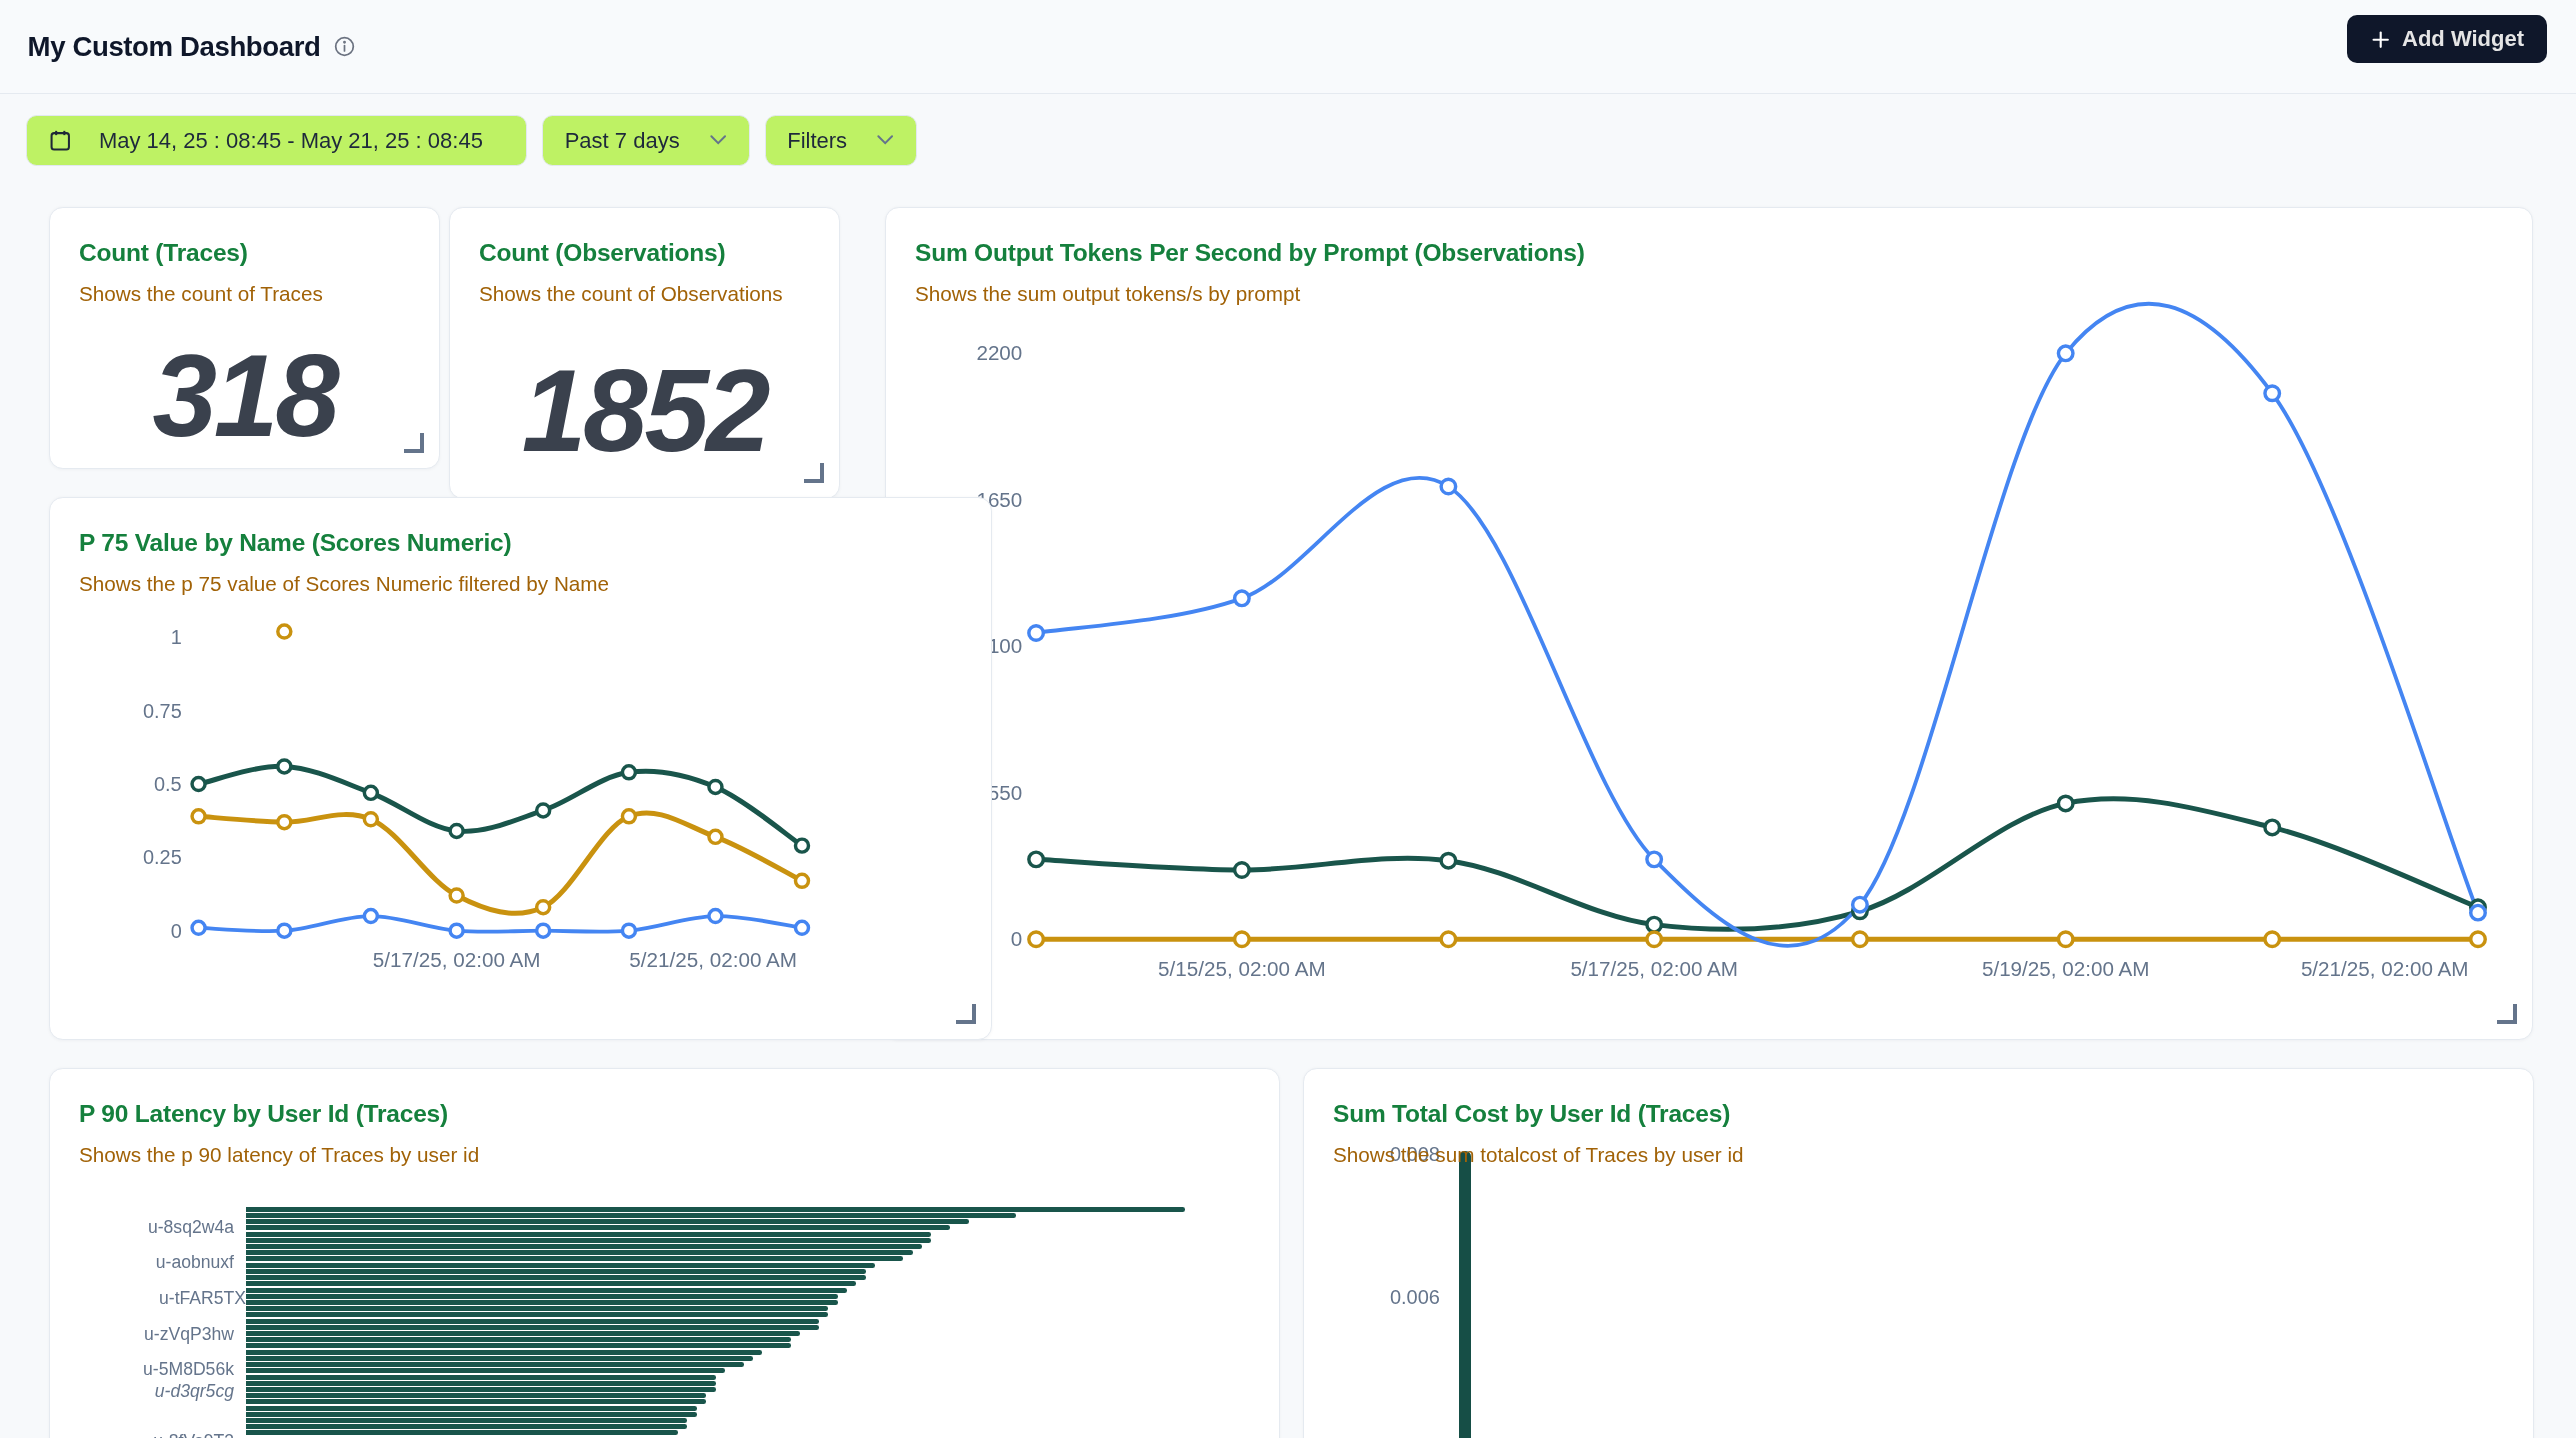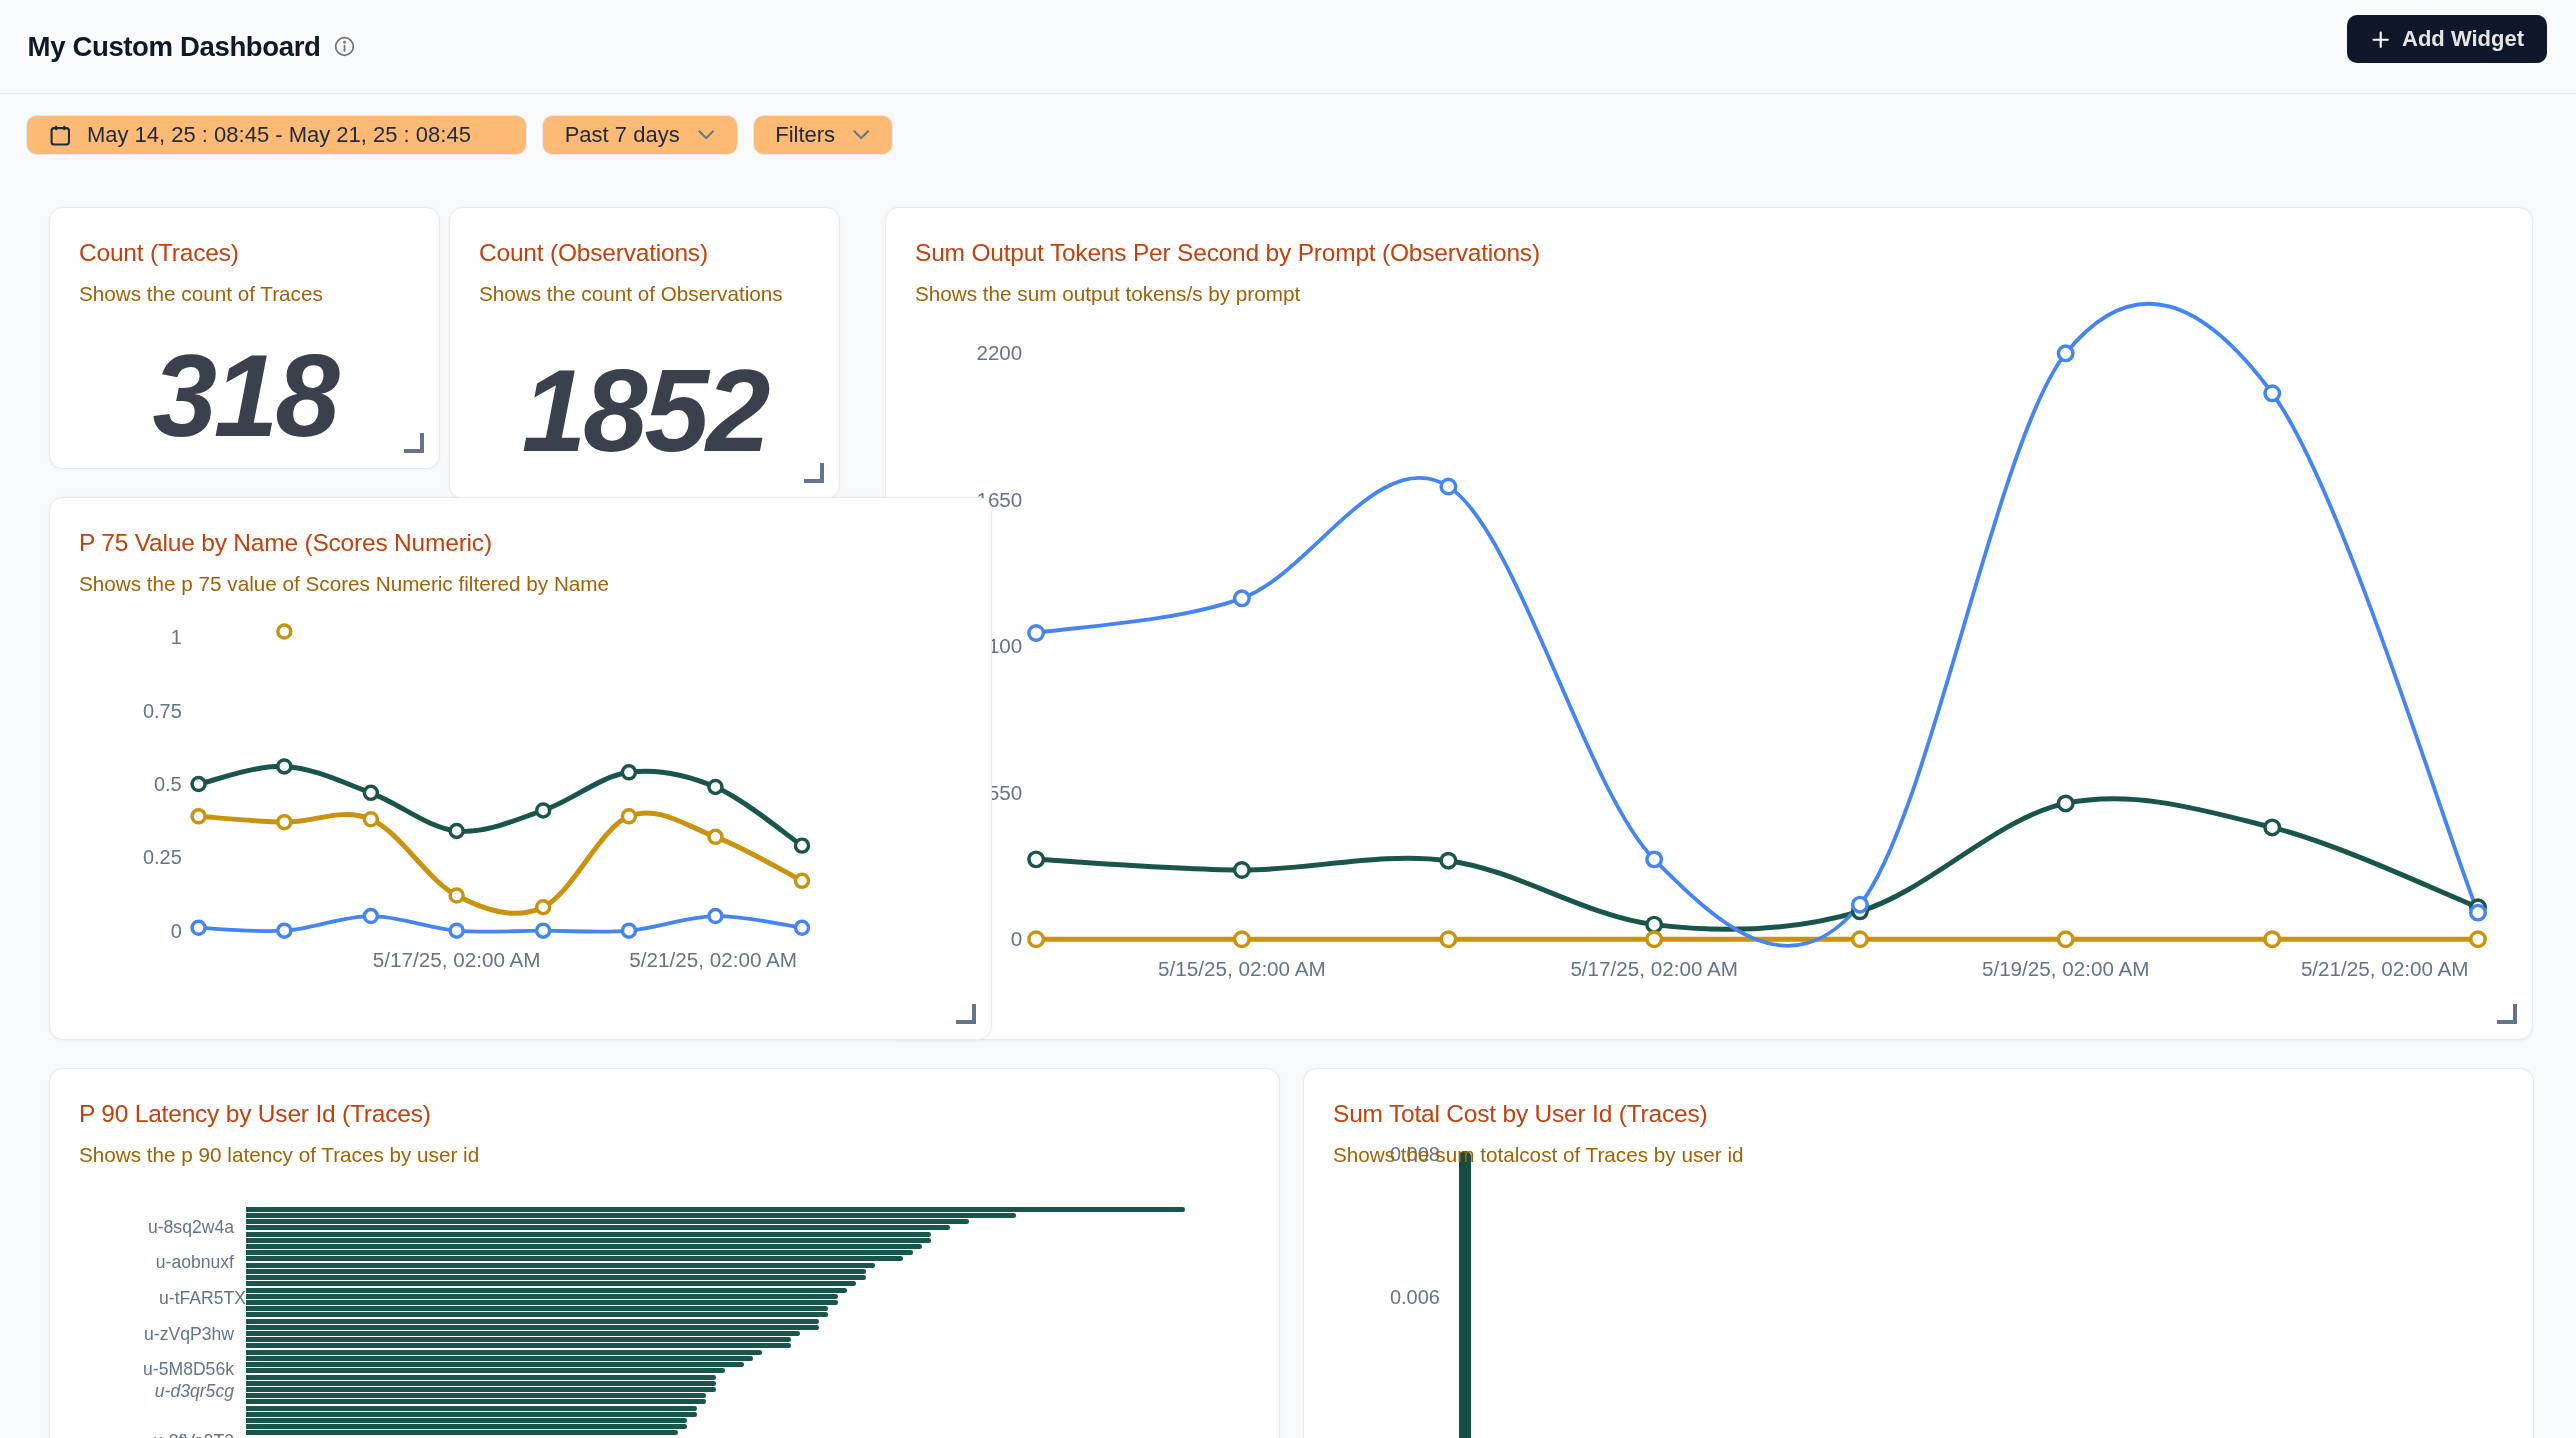--- a/index.html
+++ b/index.html
@@ -10,30 +10,30 @@
   .header { position:absolute; left:0; top:0; width:2576px; height:94px;
             border-bottom:1.5px solid #e5eaf0; display:flex; align-items:center; background:#f8fafc; }
   .header-title-wrap { display:flex; align-items:center; gap:12.2px; margin-left:27.6px; }
   .header-title { font-size:27.6px; font-weight:700; color:#0f172a; letter-spacing:-0.4px; }
   .btn-add { position:absolute; right:29px; top:15.3px; height:48px; background:#0f172a; color:#e5e5e5;
              border:none; border-radius:10px; display:flex; align-items:center; gap:10.7px;
              padding:0 23px; font-size:22px; font-weight:600; font-family:inherit; cursor:pointer; }
 
   
   .filterbar { position:absolute; left:26px; top:115px; display:flex; gap:15.3px; }
-  .filter-btn { height:40px; background:#fdba74; border:1.5px solid #e2e8f0; border-radius:10.7px;
-                display:flex; align-items:center; gap:14px; padding:0 21.4px; font-size:22px;
+  .filter-btn { height:51px; background:#bef264; border:1.5px solid #e2e8f0; border-radius:10.7px;
+                display:flex; align-items:center; gap:26px; padding:0 21.4px; font-size:22px;
                 color:#1e293b; font-weight:500; cursor:pointer; white-space:nowrap; }
   .filter-btn .chev { margin-left:3.1px; }
 
   
   .card { position:absolute; background:#ffffff; border:1.5px solid #e5eaf0; border-radius:13.8px;
           box-shadow:0 0.8px 3.1px rgba(15,23,42,0.04); overflow:hidden; }
   .card-pad { padding:31px 29px 0 29px; }
-  .card-title { font-size:24.5px; font-weight:400; color:#c2410c; letter-spacing:-0.2px; }
+  .card-title { font-size:24.5px; font-weight:700; color:#15803d; letter-spacing:-0.2px; }
   .card-sub { font-size:20.7px; color:#a16207; margin-top:15.3px; }
   .big-number-wrap { position:absolute; left:0; right:0; top:115px; bottom:0;
                      display:flex; align-items:center; justify-content:center;font-style:italic; }
   .big-number { font-size:116px; font-weight:700; color:#3a414d; letter-spacing:-3.1px; }
   .resize-handle { position:absolute; right:15.3px; bottom:15.3px; width:20px; height:20px;
                    border-right:4.6px solid #64748b; border-bottom:4.6px solid #64748b; cursor:nwse-resize; }
   .chart-host { position:absolute; left:0; top:0; right:0; bottom:0; }
   .chart-host svg { position:absolute; left:0; top:0; }
 
   

